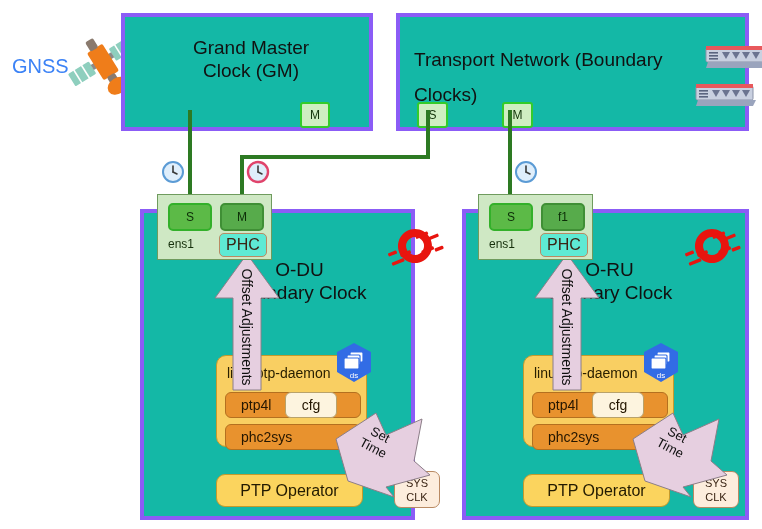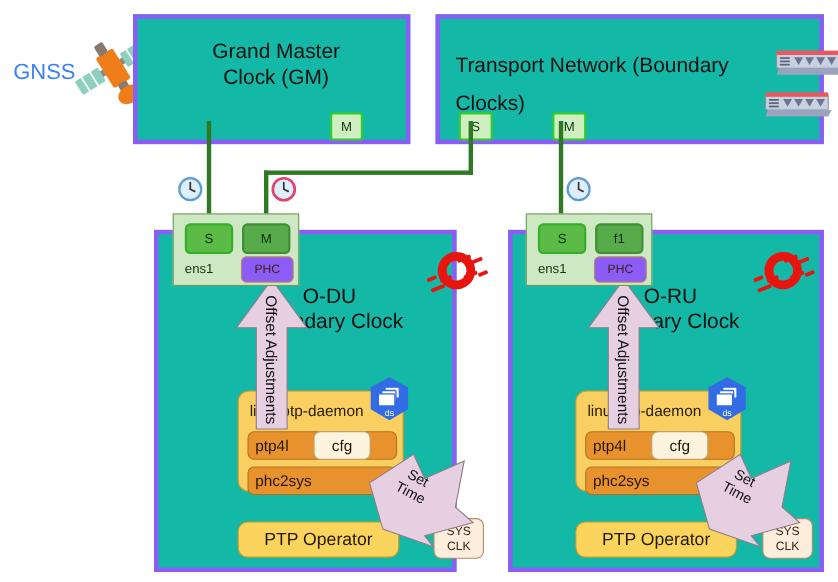--- a/index.html
+++ b/index.html
@@ -14,34 +14,34 @@
   .title{font-size:19px;line-height:23px;color:#111;text-align:center;}
   .title .sub{display:block;}
 
   
   .nic{background:#cfe8c4;border:1px solid #6f9b5e;}
   .port{background:#5cba47;border:2px solid #33b02a;border-radius:5px;
         display:flex;align-items:center;justify-content:center;
         font-size:12px;color:#0d2d08;}
   .port.dark{background:#57ab4b;border-color:#3f8f35;}
   .ens{font-size:12px;color:#16300c;}
-  .phc{background:#8b5cf6;border:1px solid #b98a63;border-radius:5px;
-       display:flex;align-items:center;justify-content:center;font-size:11px;color:#3a2414;}
+  .phc{background:#5eead4;border:1px solid #b98a63;border-radius:5px;
+       display:flex;align-items:center;justify-content:center;font-size:16px;color:#3a2414;}
 
   
   .toport{background:#cfeec2;border:2px solid #33cc2a;border-radius:3px;
           display:flex;align-items:center;justify-content:center;
           font-size:12px;color:#12330a;}
 
   
   .daemon{background:#f9cf62;border:1px solid #c49a2c;border-radius:10px;}
   .daemon-label{font-size:14px;color:#2a2000;}
   .bar{background:#e8922e;border:1px solid #b4701f;border-radius:6px;
        display:flex;align-items:center;font-size:14px;color:#241600;}
-  .bar span{padding-left:6px;}
+  .bar span{padding-left:15px;}
   .cfg{background:#fdf4df;border:1px solid #b9a26a;border-radius:6px;
        display:flex;align-items:center;justify-content:center;font-size:14px;color:#241600;}
   .operator{background:#fbd45e;border:1px solid #c49a2c;border-radius:9px;
             display:flex;align-items:center;justify-content:center;
             font-size:16px;color:#221a00;}
   .sysclk{background:#fdeddd;border:1px solid #b98a63;border-radius:7px;
           display:flex;flex-direction:column;align-items:center;justify-content:center;
           font-size:11px;line-height:14px;color:#3a2414;}
 
   

